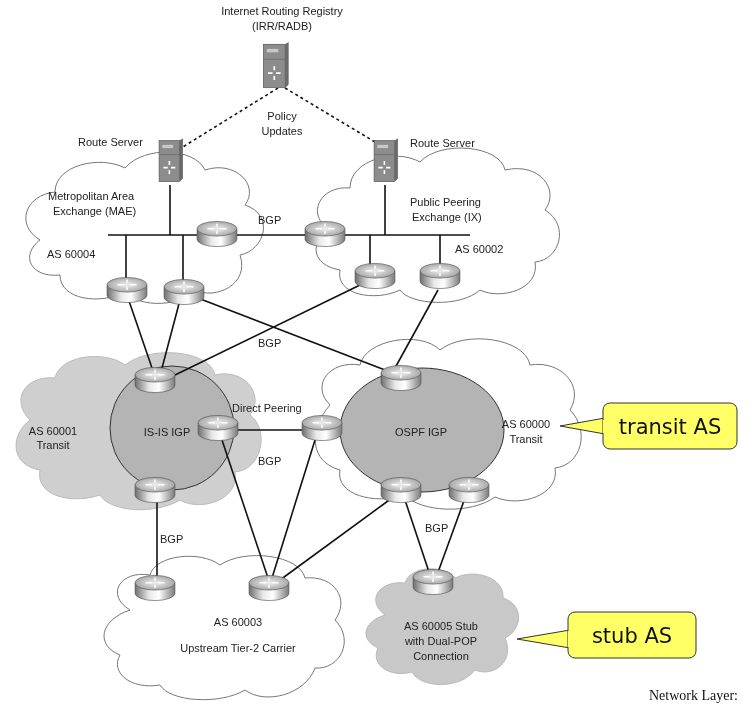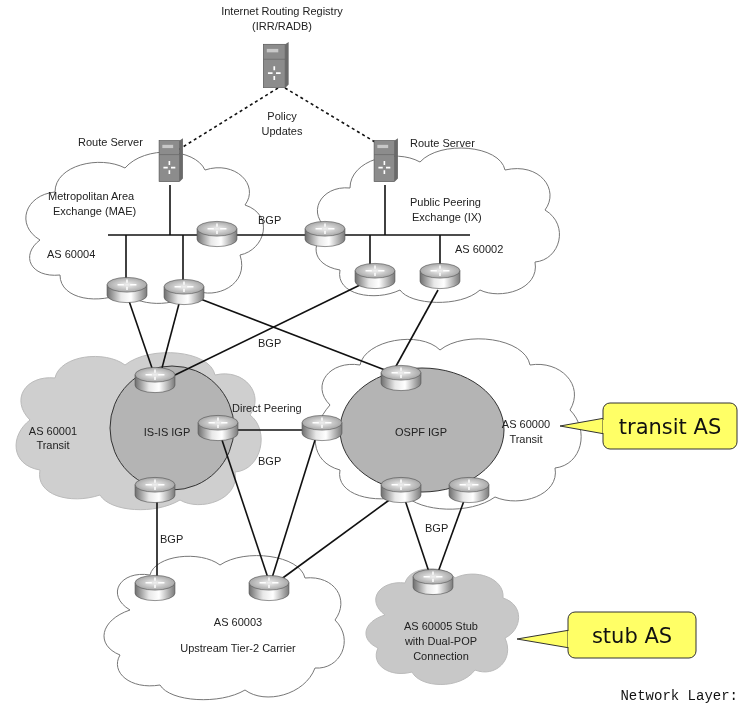--- a/index.html
+++ b/index.html
@@ -1,20 +1,20 @@
 <!DOCTYPE html>
 <html><head>
 <meta charset="utf-8">
 <style>
   html, body { margin: 0; padding: 0; background: #ffffff; }
   body { width: 750px; height: 714px; position: relative; overflow: hidden; font-family: "Liberation Sans", sans-serif; }
   #diagram { position: absolute; left: 0; top: 0; width: 750px; height: 714px; }
   .lbl { font-family: "Liberation Sans", sans-serif; font-size: 11px; fill: #222; }
   .callout-text { font-family: "DejaVu Sans", sans-serif; font-size: 21px; fill: #111; }
-  .footer { position: absolute; right: 12px; bottom: 10px; font-family: Liberation Mono, monospace; font-size: 14px; color: #111; margin-left: 22px; }
+  .footer { position: absolute; right: 12px; bottom: 10px; font-family: Liberation Serif, serif; font-size: 14px; color: #111; margin-left: 22px; }
 </style>
 </head>
 <body>
 
 <svg id="diagram" viewBox="0 0 750 714">
   <defs>
     <linearGradient id="routerSide" x1="0" x2="1" y1="0" y2="0">
       <stop offset="0" stop-color="#6e6e6e"></stop>
       <stop offset="0.35" stop-color="#e8e8e8"></stop>
       <stop offset="0.6" stop-color="#ffffff"></stop>

